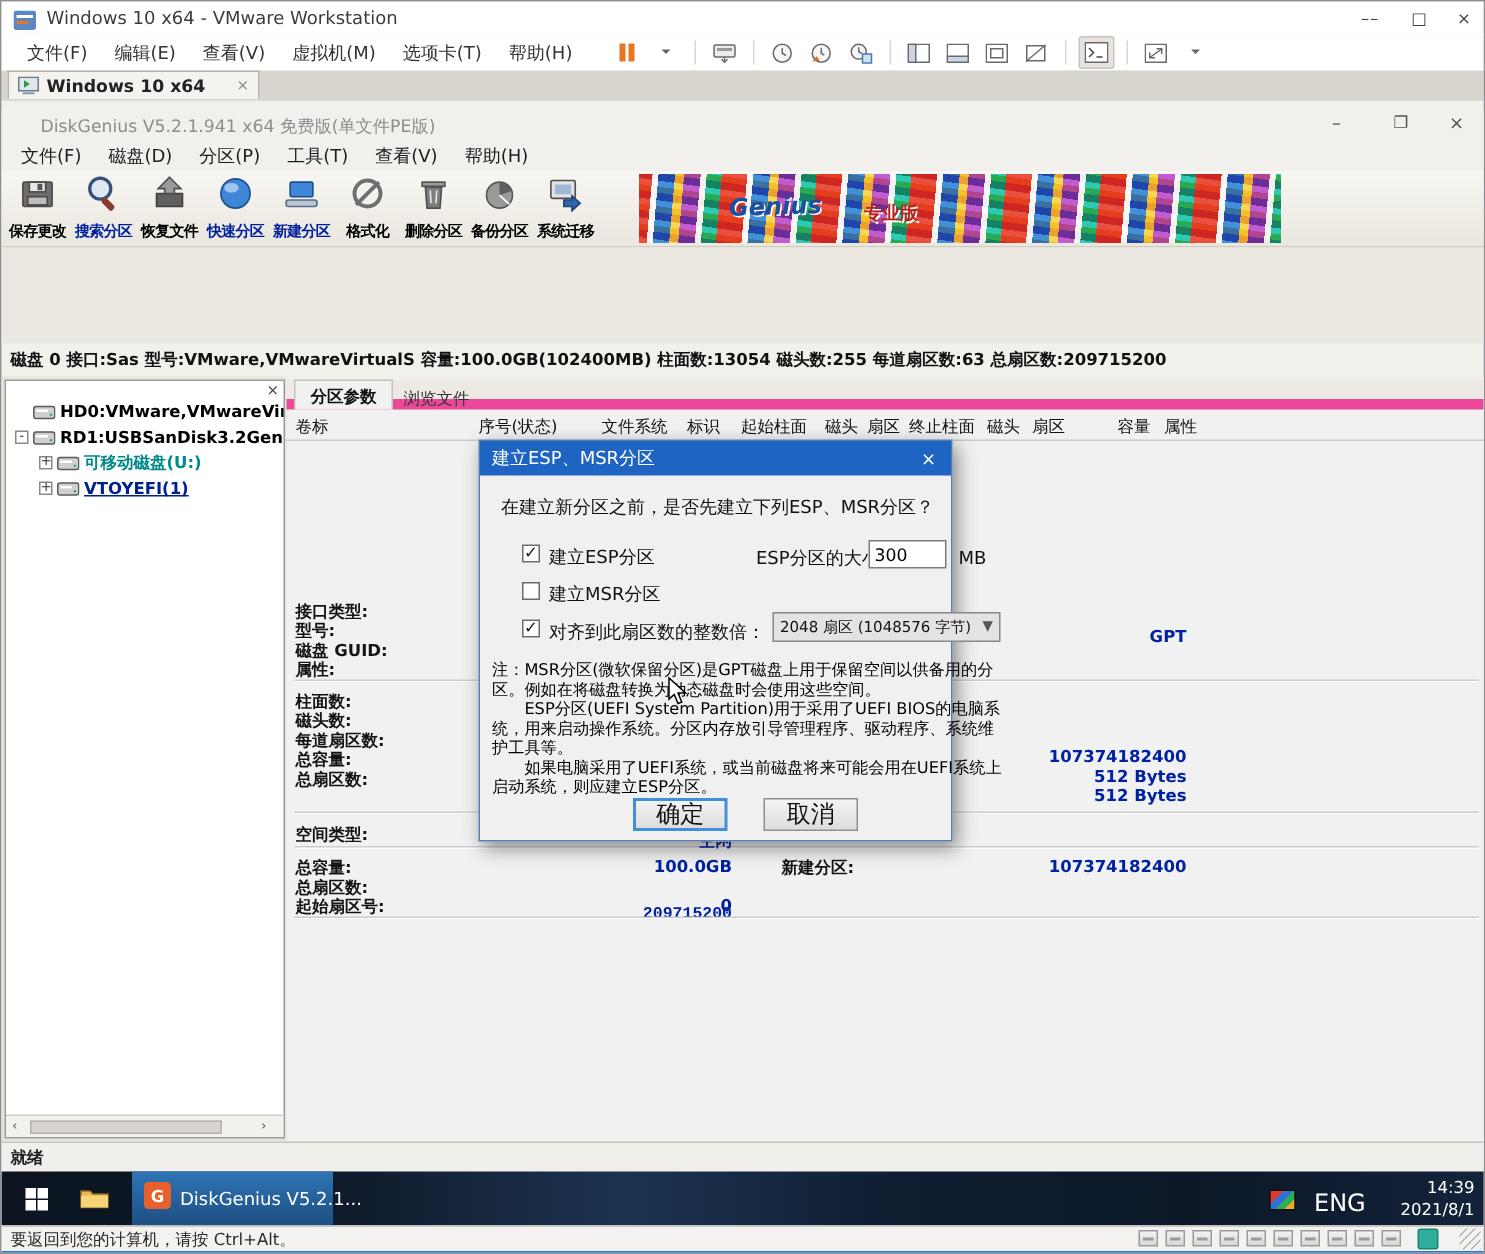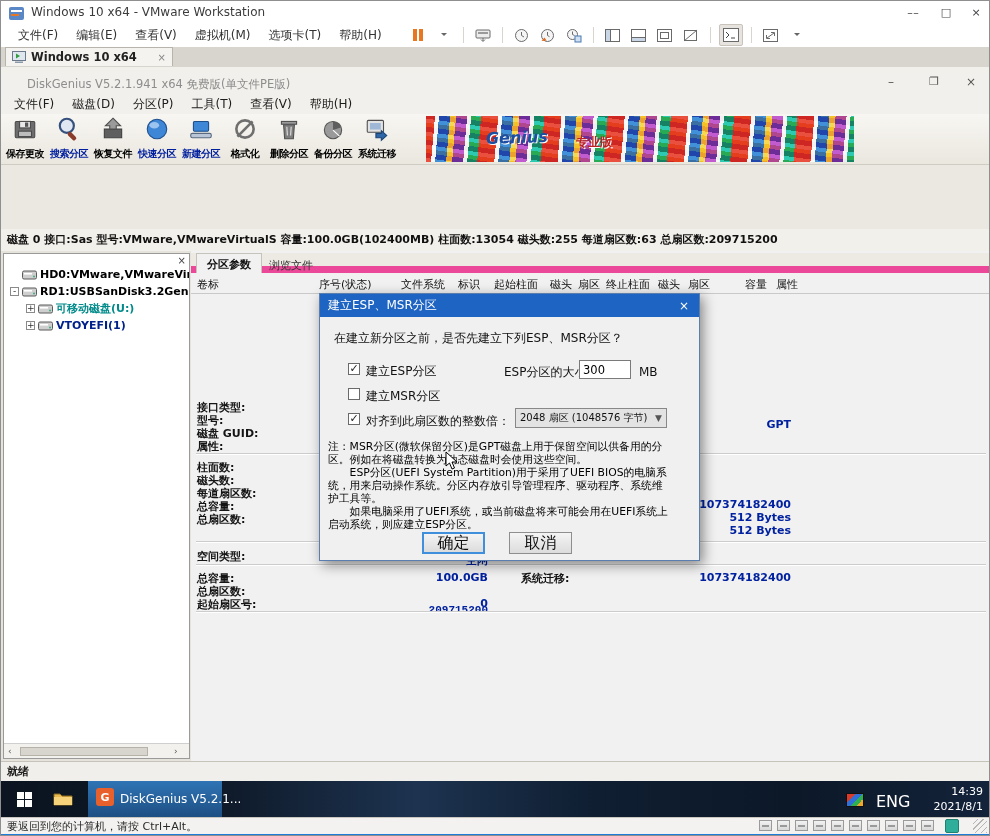--- a/index.html
+++ b/index.html
@@ -77,21 +77,21 @@
 
 #vm-statusbar{left:0;top:816px;width:990px;height:17px;background:#f3f2f0;border-top:1px solid #cac7c1;box-sizing:border-box}
 #vm-status-msg{left:6px;top:818px;font-size:11px;color:#2a2a2a}
 #vm-status-icons{left:758px;top:819px;display:flex;gap:5px;align-items:center}
 .devicon{width:13px;height:11px;border:1px solid #9a9a9a;background:linear-gradient(#f2f2f2,#d8d8d8);box-sizing:border-box;position:relative}
 .devicon:after{content:"";position:absolute;left:2px;top:4px;width:7px;height:2px;background:#9a9a9a}
 #notif-icon{left:944px;top:818px;width:12px;height:12px;background:#2fae9b;border-radius:2px;border:1px solid #1d8071}
 #grip{left:972px;top:818px;width:14px;height:14px;background:repeating-linear-gradient(135deg,transparent 0 3px,#b5b5b5 3px 4px)}
 #blue-edge{left:0;top:833px;width:990px;height:3px;background:#1f7bd8}
 
-#dialog{left:318px;top:292px;width:381px;height:268px;background:#f0f0f0;border:1px solid #5a7fae;box-shadow:3px 4px 12px rgba(0,0,0,.45);z-index:50;box-sizing:border-box}
+#dialog{left:318px;top:292px;width:316px;height:268px;background:#f0f0f0;border:1px solid #5a7fae;box-shadow:3px 4px 12px rgba(0,0,0,.45);z-index:50;box-sizing:border-box}
 #dlg-titlebar{position:absolute;left:0;top:0;width:100%;height:23px;background:#1e64c2;display:flex;align-items:center}
 #dlg-title{font-size:12px;color:#fff;padding-left:8px;flex:1}
 #dlg-close{width:30px;height:23px;display:flex;align-items:center;justify-content:center;color:#fff;font-size:12px}
 #dlg-message{position:absolute;left:14px;top:36px;font-size:12px;color:#111}
 .dlg-check{position:absolute;width:12px;height:12px;background:#fff;border:1px solid #6a6a6a;box-sizing:border-box;font-size:11px;line-height:9px;text-align:center;font-weight:bold;color:#1a1a1a}
 .dlg-cblabel{position:absolute;font-size:12px;color:#111;white-space:nowrap}
 #dlg-input{position:absolute;left:259px;top:66px;width:52px;height:19px;border:1px solid #7a7a7a;background:#fff;font-size:11.5px;padding:0 3px;box-sizing:border-box;font-family:"DejaVu Sans",sans-serif}
 #dlg-unit{position:absolute;left:319px;top:71px;font-size:12px;color:#111}
 #dlg-combo{position:absolute;left:195px;top:114px;width:152px;height:20px;background:#e3e3e3;border:1px solid #888;box-sizing:border-box;display:flex;align-items:center}
 #dlg-combo-value{font-size:10px;color:#111;padding-left:4px;flex:1;white-space:nowrap}
@@ -376,21 +376,21 @@
             </svg></span>
           <span class="tlab" style="color: rgb(0, 138, 138);">可移动磁盘(U:)</span>
         </div>
         <div class="trow" style="padding-left: 22px;">
           <span class="texp">+</span>
           <span style="flex: 0 0 auto; line-height: 0;"><svg width="15" height="12">
               <rect x="0.5" y="2" width="14" height="8" rx="1.5" fill="#cfcfcf" stroke="#5a5a5a"></rect>
               <rect x="2" y="4" width="8" height="1.6" fill="#fff"></rect>
               <circle cx="12" cy="7.5" r="0.9" fill="#3a7"></circle>
             </svg></span>
-          <span class="tlab" style="color: rgb(0, 33, 138);">VTOYEFI(1)</span>
+          <span class="tlab" style="color: rgb(0, 33, 138); text-decoration: underline;">VTOYEFI(1)</span>
         </div>
       </div>
     <div id="tree-hscroll">
       <span class="scr-arrow" style="left:4px">‹</span>
       <div id="tree-thumb"></div>
       <span class="scr-arrow" style="left:170px">›</span>
     </div>
   </div>
 
   <div class="abs" id="detail-panel">
@@ -432,21 +432,21 @@
         <span class="pvalue" style="left: 100px; top: 353px; width: 197px; font-family: Liberation Mono, monospace;">209715200</span>
         <span class="pvalue" style="left: 100px; top: 346px; width: 197px;">0</span>
       </div>
     <div class="psep" style="top:202px"></div>
     <div class="psep" style="top:290px"></div>
     <div class="psep" style="top:313px"></div>
     <div class="psep" style="top:360px"></div>
     <span class="plabel" style="left:6px;top:298px">空间类型:</span>
     <span class="pvalue" style="left:100px;top:302px;width:197px">空闲</span>
     <span class="pvalue" style="left:400px;top:167px;width:200px">GPT</span>
-    <span class="plabel" style="left:330px;top:320px">系统迁移:</span>
+    <span class="plabel" style="left:330px;top:320px">新建分区:</span>
     <span class="pvalue" style="left:400px;top:320px;width:200px">107374182400</span>
   </div>
 
   <div class="abs" id="dg-statusbar"></div>
   <span class="abs" id="dg-status-text">就绪</span>
 
   <div class="abs" id="taskbar"></div>
   <div class="abs" id="start-btn">
     <span class="winlogo">
         <span></span>

